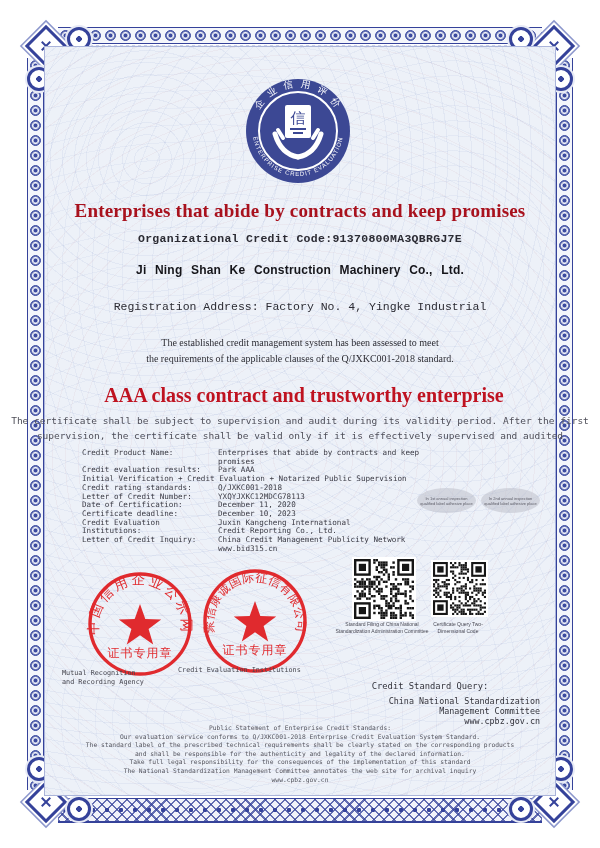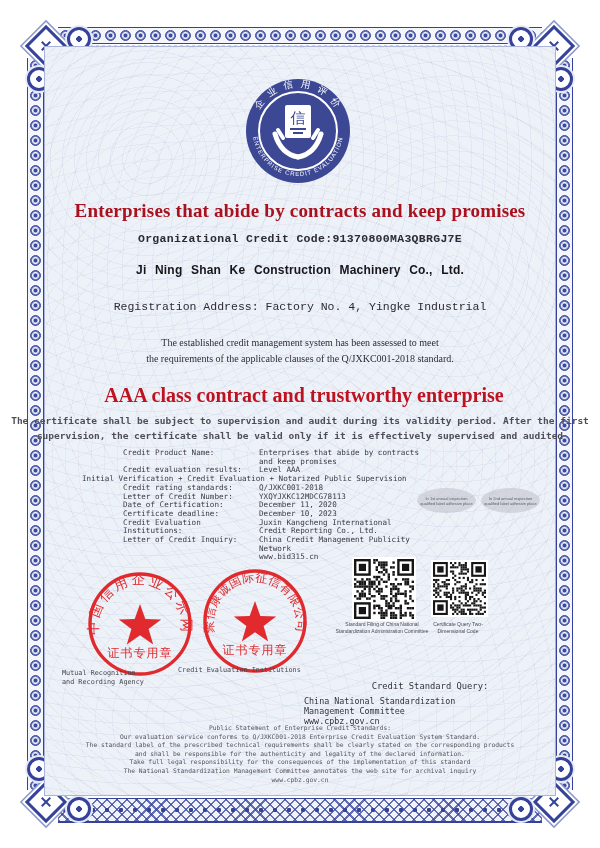--- a/index.html
+++ b/index.html
@@ -52,25 +52,25 @@
       repeating-radial-gradient(circle at 30% 90%, rgba(125,145,200,.08) 0 1px, transparent 1px 17px);}
 
   
   .logo{left:245px;top:78px;width:106px;height:106px;}
   .title{top:200px;font-family:"Liberation Serif",serif;font-weight:bold;font-size:19px;color:#a8111d;letter-spacing:.2px;}
   .orgcode{top:232px;font-family:"Liberation Mono",monospace;font-size:11.5px;color:#2b2b33;letter-spacing:.3px;font-weight:bold;}
   .company{top:263px;font-size:12px;font-weight:bold;color:#15151a;word-spacing:5px;letter-spacing:.2px;}
   .address{top:284px;font-family:Liberation Mono, monospace;font-size:11.5px;line-height:17px;color:#2b2b33;margin-top:14px;}
   .assessment{top:335px;font-family:"Liberation Serif",serif;font-size:10px;line-height:16px;color:#2e2e35;}
   .grade{top:384px;font-family:"Liberation Serif",serif;font-weight:bold;font-size:20px;color:#bf1220;padding-left:8px;}
-  .supervision{top:413px;font-family:"DejaVu Sans Mono",monospace;font-size:9.5px;line-height:15px;color:#4e4e58;font-weight:bold;}
+  .supervision{top:413px;font-family:"DejaVu Sans Mono",monospace;font-size:9.5px;line-height:15px;color:#4e4e58;}
 
   .details{left:82px;top:449px;width:340px;font-family:"DejaVu Sans Mono",monospace;font-size:7.6px;line-height:8.7px;color:#3a3a44;}
   .drow{display:flex;}
-  .dlabel{flex:0 0 136px;margin-left:41px;}
+  .dlabel{flex:0 0 136px;}
   .dvalue{flex:1;white-space:pre-line;}
 
   .inspect{left:417px;top:488px;display:flex;gap:5px;}
   .oval{width:59px;height:25px;border-radius:50%;background:rgba(190,192,203,.55);
         display:flex;align-items:center;justify-content:center;text-align:center;
         font-size:4px;line-height:5px;color:#5c5c66;white-space:pre-line;font-family:"Liberation Sans",sans-serif;}
 
   .seal{width:108px;height:108px;}
   .seal1{left:86px;top:570px;} .seal2{left:201px;top:567px;}
   .seal-cap{font-family:"DejaVu Sans Mono",monospace;font-size:6.8px;line-height:8.5px;color:#46464f;text-align:left;white-space:pre-line;}
@@ -79,21 +79,21 @@
   .qr{background:#fff;padding:2px;}
   .qr1{left:352px;top:557px;width:60px;height:60px;}
   .qr2{left:431px;top:560px;width:53px;height:53px;}
   .qr svg{display:block;width:100%;height:100%;}
   .qr-cap{font-family:"Liberation Sans",sans-serif;font-size:5px;line-height:6.5px;color:#4a4a55;text-align:center;white-space:pre-line;}
   .qcap1{left:326px;top:621px;width:112px;} .qcap2{left:418px;top:621px;width:80px;}
 
   .stdcode{left:340px;top:637px;width:185px;text-align:center;font-style:italic;font-weight:bold;
            font-size:17px;line-height:16.5px;color:#e8251d;white-space:pre-line;letter-spacing:.3px;}
   .query-label{left:330px;top:681px;width:200px;text-align:center;font-family:"DejaVu Sans Mono",monospace;font-size:8.8px;color:#33333b;}
-  .query-body{left:304px;top:697px;width:224px;text-align:left;font-family:"DejaVu Sans Mono",monospace;font-size:8.4px;line-height:9.8px;color:#33333b;}
+  .query-body{left:316px;top:697px;width:224px;text-align:right;font-family:"DejaVu Sans Mono",monospace;font-size:8.4px;line-height:9.8px;color:#33333b;}
 
   .footer{top:724px;font-family:"DejaVu Sans Mono",monospace;font-size:6.3px;line-height:8.6px;color:#55555e;}
 </style>
 </head>
 <body>
 
 <div class="page">
 
   <div class="frame">
     <div class="band-h band-top"></div>
@@ -170,21 +170,21 @@
     <div>supervision, the certificate shall be valid only if it is effectively supervised and audited</div>
   </div>
 
   <div class="abs details">
     <div class="drow">
         <div class="dlabel">Credit Product Name:</div>
         <div class="dvalue">Enterprises that abide by contracts and keep promises</div>
       </div>
     <div class="drow">
         <div class="dlabel">Credit evaluation results:</div>
-        <div class="dvalue">Level AAA</div>
+        <div class="dvalue">Park AAA</div>
       </div>
     <div class="drow">
         <div class="dvalue">Initial Verification + Credit Evaluation + Notarized Public Supervision</div>
       </div>
     <div class="drow">
         <div class="dlabel">Credit rating standards:</div>
         <div class="dvalue">Q/JXKC001-2018</div>
       </div>
     <div class="drow">
         <div class="dlabel">Letter of Credit Number:</div>

